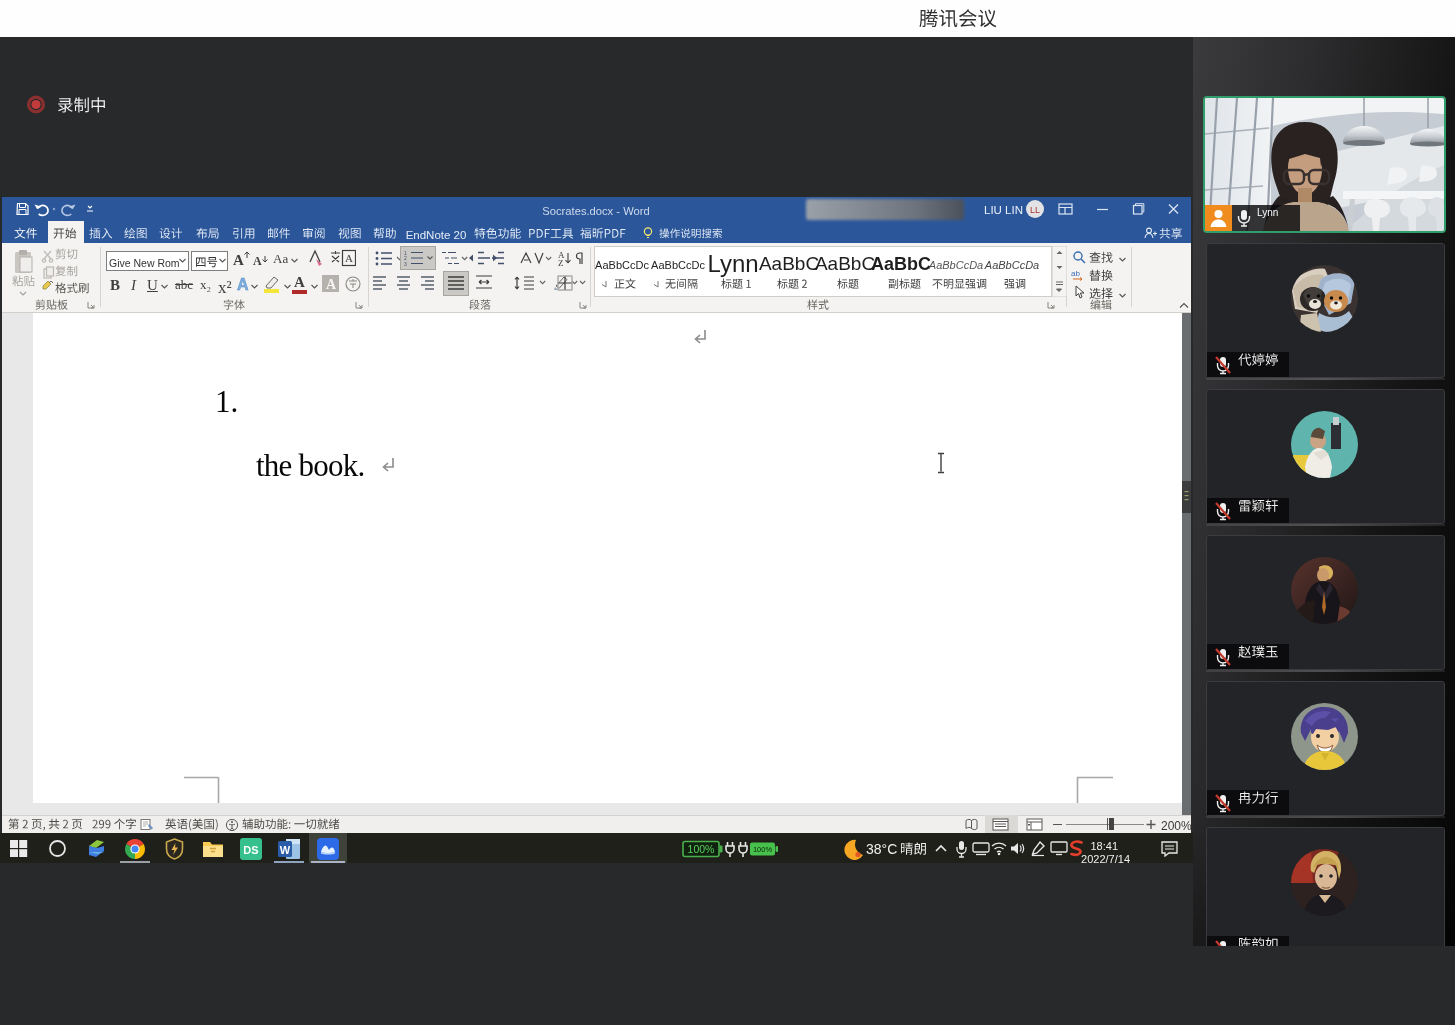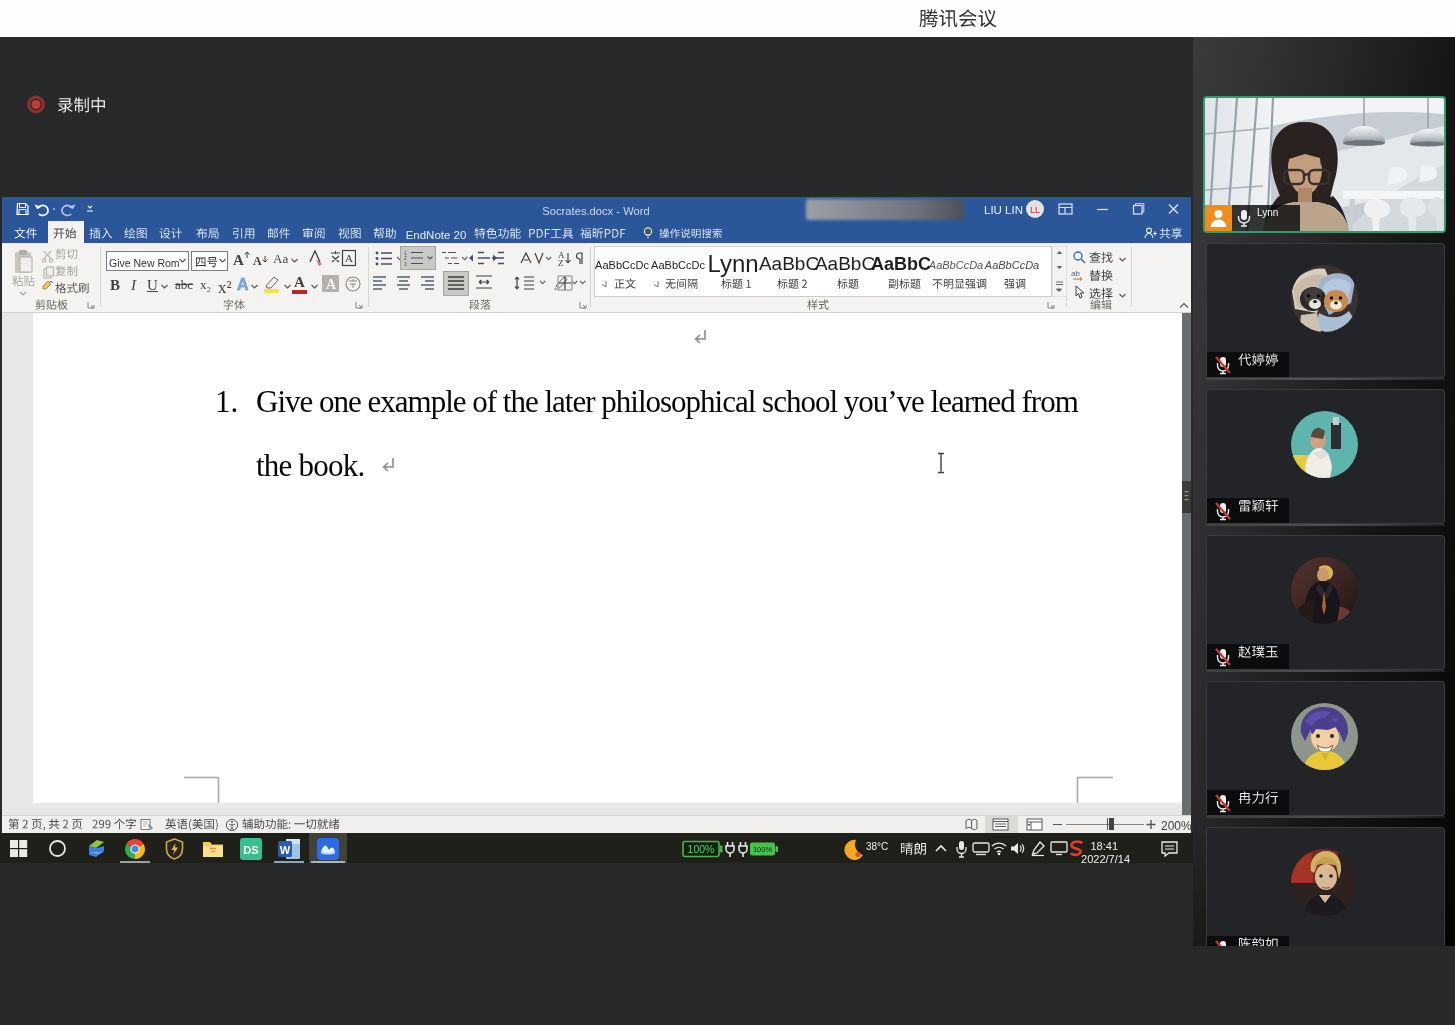--- a/index.html
+++ b/index.html
@@ -403,21 +403,20 @@
         <rect x="2.5" y="18" width="4" height="1.2"></rect>
       </g>
 </svg>
 <svg class="abs" style="left:180px;top:772px" width="45" height="32" viewBox="0 0 45 32">
 <path d="M4 5.5h34M38.5 5v26" stroke="#a8a8a8" fill="none" stroke-width="1.6"></path>
     </svg>
 <svg class="abs" style="left:1073px;top:772px" width="45" height="32" viewBox="0 0 45 32">
 <path d="M4.5 5v26M4 5.5h36" stroke="#a8a8a8" fill="none" stroke-width="1.6"></path>
     </svg>
 <div class="lat" style="left:215px;top:383.5px;font-size:31px;color:#070707;font-weight:400;line-height:1.15;font-family:'Liberation Serif',serif">1.</div>
-<div class="lat" style="left:256px;top:383.5px;font-size:31px;color:#070707;font-weight:400;letter-spacing:-1.0px;line-height:1.15;font-family:'Liberation Serif',serif">Give one example of the later philosophical school you’ve learned from</div>
 <div class="lat" style="left:256px;top:447.5px;font-size:31px;color:#070707;font-weight:400;letter-spacing:-0.75px;line-height:1.15;font-family:'Liberation Serif',serif">the book.</div>
 <svg class="abs" style="left:690px;top:327px" width="20" height="22" viewBox="0 0 20 22">
 <path d="M15 3v9H7M10 8l-4.5 4L10 16" stroke="#8a8a8a" fill="none" stroke-width="1.6"></path>
     </svg>
 <svg class="abs" style="left:378px;top:455px" width="20" height="22" viewBox="0 0 20 22">
 <path d="M15 3v9H7M10 8l-4.5 4L10 16" stroke="#8a8a8a" fill="none" stroke-width="1.6"></path>
     </svg>
 <svg class="abs" style="left:934px;top:451px" width="14" height="24" viewBox="0 0 14 24">
 <path d="M4 2.5h6M7 2.5v18M4 21.5h6" stroke="#3f3f3f" fill="none" stroke-width="1.4"></path>
     </svg>
@@ -532,21 +531,21 @@
     </svg>
 <svg class="abs" style="left:749px;top:841px" width="30" height="16" viewBox="0 0 30 16">
 <rect x="1" y="1.5" width="25" height="13" rx="2" fill="#47c14b"></rect>
 <rect x="26.5" y="5" width="2.5" height="6" rx="1" fill="#47c14b"></rect>
 <text x="13.5" y="11" font-size="7.5" text-anchor="middle" fill="#0c2a0c" font-family="Liberation Sans">100%</text>
     </svg>
 <svg class="abs" style="left:842px;top:838px" width="22" height="22" viewBox="0 0 22 22">
 <path d="M14 2a10 10 0 1 0 7 15A11 11 0 0 1 14 2z" fill="#f5a623"></path>
 <circle cx="16" cy="16.5" r="2.6" fill="#e25822"></circle>
     </svg>
-<div class="lat" style="left:866px;top:841px;font-size:10px;color:#f0f0f0;font-weight:400;line-height:1.15;font-family:'Liberation Sans',sans-serif">38°C</div>
+<div class="lat" style="left:866px;top:841px;font-size:14px;color:#f0f0f0;font-weight:400;line-height:1.15;font-family:'Liberation Sans',sans-serif">38°C</div>
 <div style="position:absolute;left:900px;top:837.8px;width:27px;height:20px"><svg width="27" height="20" viewBox="0 -15.7 27 20">
         <path fill="#f0f0f0" d="M3.6 -5.6V-2.5H1.9V-5.6ZM3.6 -6.5H1.9V-9.5H3.6ZM1 -10.4V-0.5H1.9V-1.6H4.4V-10.4ZM8.5 -11.3V-10.2H5.4V-9.5H8.5V-8.6H5.8V-7.9H8.5V-7H5.1V-6.2H12.9V-7H9.5V-7.9H12.4V-8.6H9.5V-9.5H12.7V-10.2H9.5V-11.3ZM11.2 -4.6V-3.6H7V-4.6ZM6 -5.4V1.1H7V-1.1H11.2V0C11.2 0.2 11.1 0.2 10.9 0.2C10.8 0.2 10.2 0.2 9.6 0.2C9.7 0.5 9.8 0.8 9.9 1.1C10.7 1.1 11.3 1.1 11.7 0.9C12 0.8 12.1 0.5 12.1 0V-5.4ZM7 -2.9H11.2V-1.8H7Z M24.9 -6.6V-4.3H22.1C22.1 -4.8 22.1 -5.2 22.1 -5.7V-6.6ZM24.9 -7.5H22.1V-9.8H24.9ZM21.1 -10.7V-5.7C21.1 -3.8 21 -1.3 19.8 0.5C20 0.6 20.4 0.9 20.6 1.1C21.5 -0.1 21.8 -1.8 22 -3.3H24.9V-0.3C24.9 -0.1 24.8 -0 24.6 -0C24.4 -0 23.7 -0 23 -0C23.2 0.2 23.3 0.7 23.4 1C24.4 1 25 1 25.4 0.8C25.7 0.6 25.9 0.3 25.9 -0.3V-10.7ZM16.4 -11C16.6 -10.6 16.9 -10.1 17 -9.7H14.7V-1C14.7 -0.4 14.4 -0.1 14.2 0.1C14.4 0.3 14.7 0.7 14.8 0.9C15.1 0.6 15.5 0.4 18.7 -1C18.9 -0.6 19 -0.2 19.1 0.1L20 -0.4C19.7 -1.3 18.9 -2.7 18.2 -3.8L17.3 -3.4C17.7 -3 18 -2.4 18.3 -1.8L15.8 -0.8V-4.2H20V-9.7H18.2C18 -10.2 17.7 -10.8 17.4 -11.2ZM15.8 -6.6H19V-5.1H15.8ZM15.8 -7.4V-8.8H19V-7.4Z"></path>
       </svg></div>
 <svg class="abs" style="left:934px;top:843px" width="14" height="11" viewBox="0 0 14 11">
       <path d="M2 8l5-5 5 5" stroke="#e8e8e8" fill="none" stroke-width="1.6"></path>
     </svg>
 <svg class="abs" style="left:955px;top:840px" width="13" height="18" viewBox="0 0 13 18">
 <rect x="4" y="1" width="5" height="9" rx="2.5" fill="#e8e8e8"></rect>
 <path d="M2 7v2a4.5 4.5 0 0 0 9 0V7M6.5 14v3M4 17h5" stroke="#e8e8e8" fill="none" stroke-width="1.3"></path>
     </svg>

